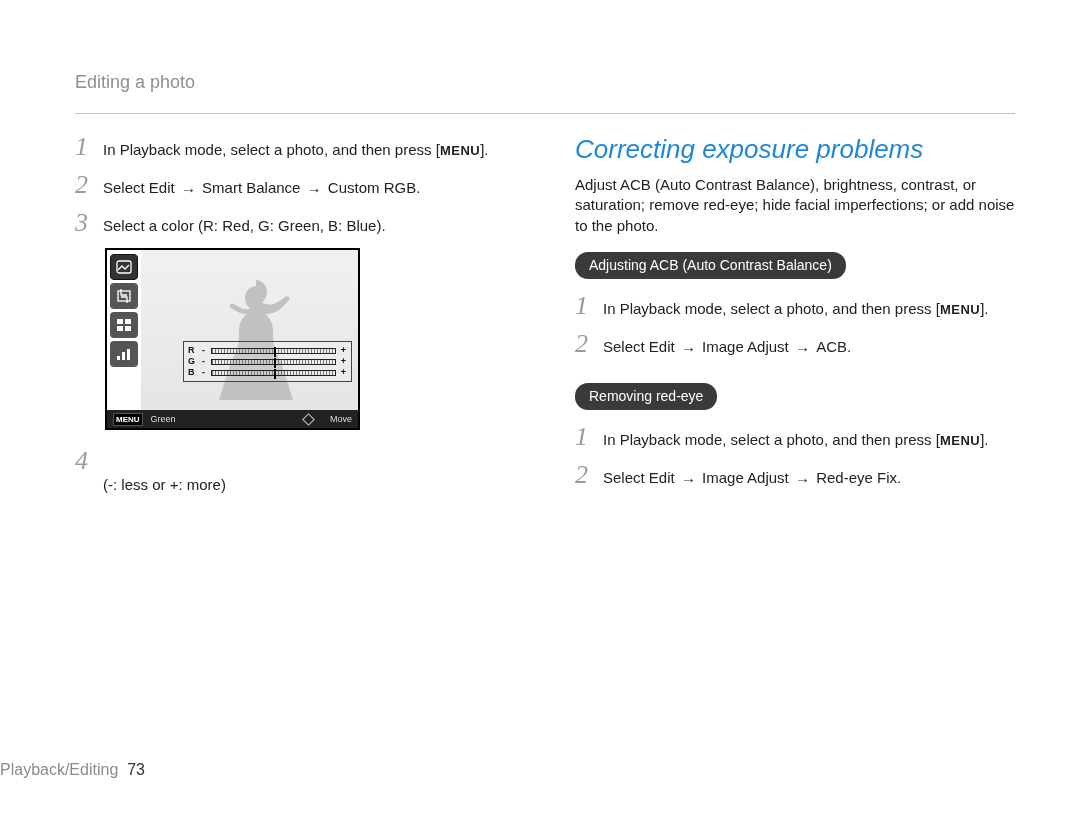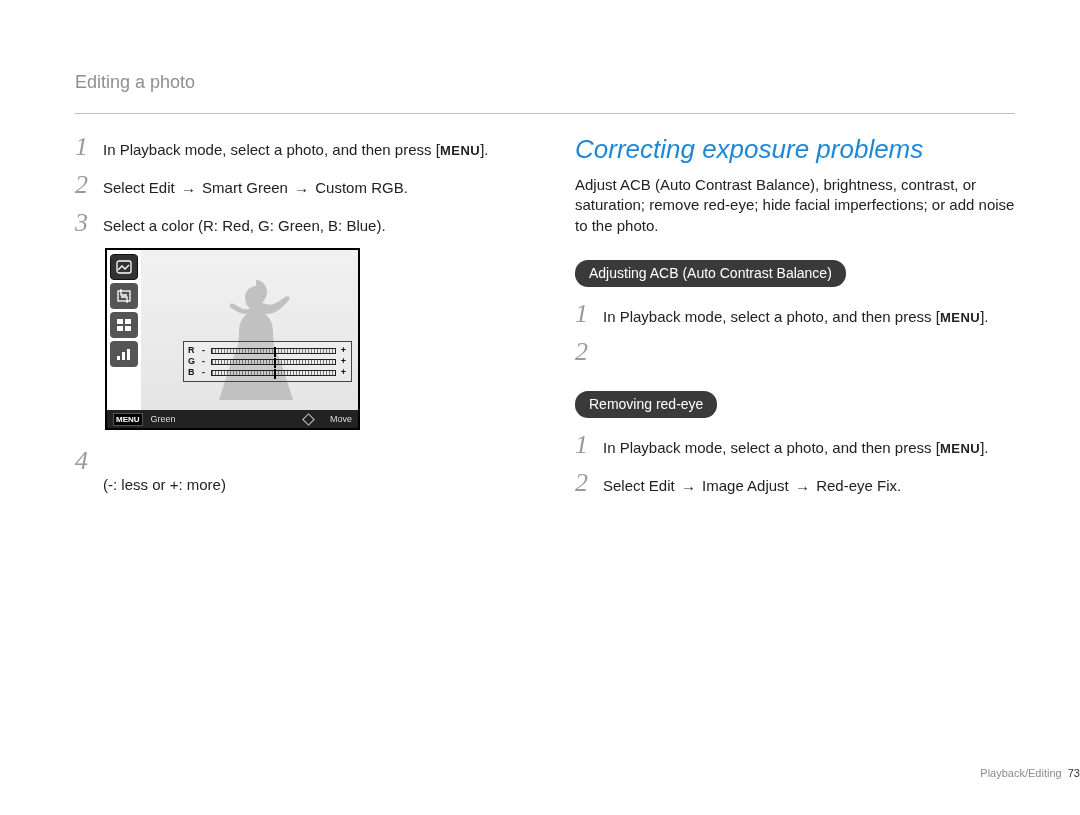--- a/index.html
+++ b/index.html
@@ -44,21 +44,21 @@
     font-size: 26px;
     color: #1e87d6;
     font-weight: 400;
     margin: 0 0 10px 0;
     font-style: italic;
   }
   .para {
     font-size: 15px;
     color: #222;
     line-height: 1.35;
-    margin-bottom: 24px;
+    margin-bottom: 16px;
   }
   .step {
     display: flex;
     align-items: baseline;
     gap: 10px;
     margin-bottom: 12px;
     font-size: 15px;
   }
   .step-num {
     font-family: Georgia, "Times New Roman", serif;
@@ -178,22 +178,22 @@
   }
   .diamond {
     width: 9px; height: 9px;
     transform: rotate(45deg);
     border: 1px solid #ccc;
   }
   .footer {
     position: absolute;
     bottom: 36px;
     left: 0; right: 0;
-    text-align: right;
-    font-size: 11px;
+    text-align: left;
+    font-size: 16px;
     color: #8c8c8c;
   }
   .footer .pg { color: #333; }
 </style>
 </head>
 <body>
 
 <div class="page">
   <div class="page-header">Editing a photo</div>
   <hr class="header-rule">
@@ -205,21 +205,21 @@
       <div class="step">
         <div class="step-num">1</div>
         <div class="step-text">
           <span>In Playback mode, select a photo, and then press [</span><span class="menu-btn">MENU</span><span>].</span>
         </div>
       </div>
 
       <div class="step">
         <div class="step-num">2</div>
         <div class="step-text">
-          <span>Select </span><span class="bold">Edit</span><span class="arrow bold"> → </span><span class="bold">Smart Green</span><span class="arrow bold"> → </span><span class="bold">Custom RGB</span><span>.</span>
+          <span>Select </span><span class="bold">Edit</span><span class="arrow bold"> → </span><span class="bold">Smart Balance</span><span class="arrow bold"> → </span><span class="bold">Custom RGB</span><span>.</span>
         </div>
       </div>
 
       <div class="step">
         <div class="step-num">3</div>
         <div class="step-text">Select a color (R: Red, G: Green, B: Blue).</div>
       </div>
 
       
       <div class="lcd-wrap">
@@ -307,20 +307,23 @@
       
       <div class="pill">Adjusting ACB (Auto Contrast Balance)</div>
       <div class="step">
         <div class="step-num">1</div>
         <div class="step-text">
           <span>In Playback mode, select a photo, and then press [</span><span class="menu-btn">MENU</span><span>].</span>
         </div>
       </div>
       <div class="step" style="margin-bottom:26px;">
         <div class="step-num">2</div>
+        <div class="step-text">
+          <span>Select </span><span class="bold">Edit</span><span class="arrow bold"> → </span><span class="bold">Image Adjust</span><span class="arrow bold"> → </span><span class="bold">ACB</span><span>.</span>
+        </div>
       </div>
 
       
       <div class="pill">Removing red-eye</div>
       <div class="step">
         <div class="step-num">1</div>
         <div class="step-text">
           <span>In Playback mode, select a photo, and then press [</span><span class="menu-btn">MENU</span><span>].</span>
         </div>
       </div>

